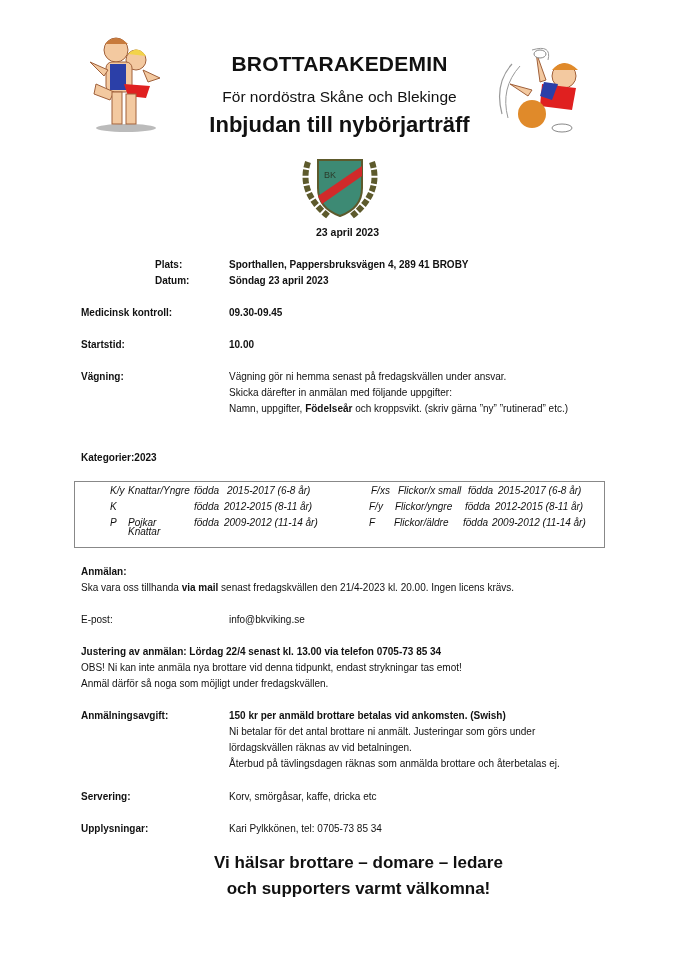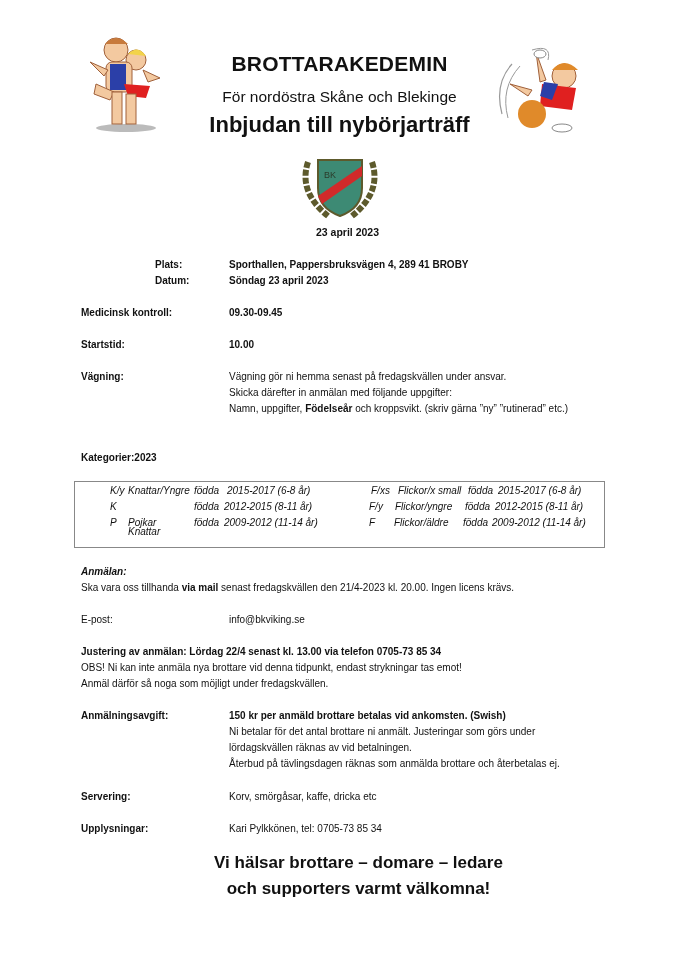--- a/index.html
+++ b/index.html
@@ -113,21 +113,21 @@
 <div class="abs sm i" style="left:369px;top:499px;">F/y</div>
 <div class="abs sm i" style="left:395px;top:499px;">Flickor/yngre</div>
 <div class="abs sm i" style="left:465px;top:499px;">födda</div>
 <div class="abs sm i" style="left:495px;top:499px;">2012-2015 (8-11 år)</div>
 
 <div class="abs sm i" style="left:369px;top:515px;">F</div>
 <div class="abs sm i" style="left:394px;top:515px;">Flickor/äldre</div>
 <div class="abs sm i" style="left:463px;top:515px;">födda</div>
 <div class="abs sm i" style="left:492px;top:515px;">2009-2012 (11-14 år)</div>
 
-<div class="abs sm b" style="left:81px;top:564px;font-style:italic;">Anmälan:</div>
+<div class="abs sm b" style="left:81px;top:564px;">Anmälan:</div>
 <div class="abs sm" style="left:81px;top:580px;">
   <span>Ska vara oss tillhanda </span><span class="b">via mail</span><span> senast fredagskvällen den 21/4-2023 kl. 20.00. Ingen licens krävs.</span>
 </div>
 <div class="abs sm" style="left:81px;top:612px;">E-post:</div>
 <div class="abs sm" style="left:229px;top:612px;">info@bkviking.se</div>
 <div class="abs sm b" style="left:81px;top:644px;">Justering av anmälan: Lördag 22/4 senast kl. 13.00 via telefon 0705-73 85 34</div>
 <div class="abs sm" style="left:81px;top:660px;">OBS! Ni kan inte anmäla nya brottare vid denna tidpunkt, endast strykningar tas emot!</div>
 <div class="abs sm" style="left:81px;top:676px;">Anmäl därför så noga som möjligt under fredagskvällen.</div>
 
 <div class="abs sm b" style="left:81px;top:708px;">Anmälningsavgift:</div>

